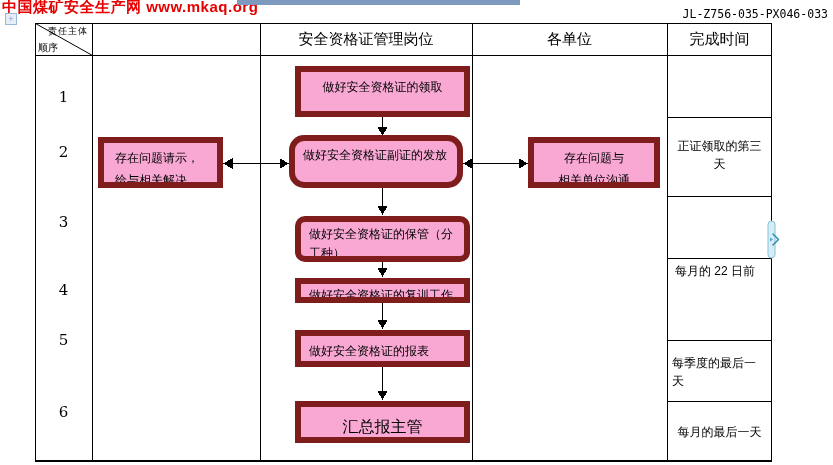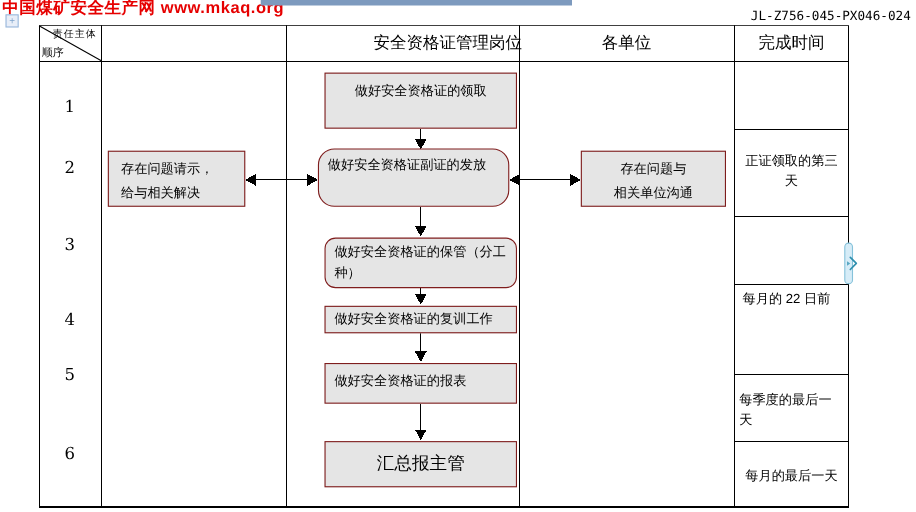--- a/index.html
+++ b/index.html
@@ -19,37 +19,37 @@
   .gridsvg { position:absolute; left:0; top:0; }
 
   .hcell { position:absolute; top:0; height:32px; display:flex; align-items:center;
            justify-content:center; font-size:15px; color:#000; }
   .corner-top { position:absolute; left:13px; top:2px; font-size:9px; letter-spacing:1px; color:#000; }
   .corner-bottom { position:absolute; left:3px; top:18px; font-size:10px; color:#000; }
 
   .stepnum { position:absolute; left:0; width:57px; height:20px; text-align:center;
              font-family:"DejaVu Serif", serif; font-size:15px; color:#000; line-height:20px; }
 
-  .box { position:absolute; border:1px solid #7f1d1d; background:#e5e5e5; font-size:12px;
+  .box { position:absolute; border:6px solid #7f1d1d; background:#f9a8d4; font-size:12px;
          color:#000; line-height:19px; overflow:hidden; }
   .box .ln { display:block; }
 
   .deadline { position:absolute; left:632px; width:105px; font-size:12px; color:#000;
               line-height:18px; }
 
   .navmark { position:absolute; left:765px; top:220px; cursor:pointer; }
 </style>
 </head>
 <body>
 
 <div class="canvas">
 
   <div class="banner">中国煤矿安全生产网 www.mkaq.org</div>
   <div class="topbar"></div>
-  <div class="docnum">JL-Z756-045-PX046-024</div>
+  <div class="docnum">JL-Z756-035-PX046-033</div>
   <div class="anchor">+</div>
 
   <div class="frame">
 
     <svg class="gridsvg" width="737" height="439" shape-rendering="crispEdges">
       <rect x="0.5" y="0.5" width="736" height="438" fill="none" stroke="#000" stroke-width="1"></rect>
       <line x1="0" y1="437.5" x2="737" y2="437.5" stroke="#000" stroke-width="1"></line>
       <line x1="57.5" y1="0" x2="57.5" y2="439" stroke="#000"></line>
       <line x1="225.5" y1="0" x2="225.5" y2="439" stroke="#000"></line>
       <line x1="437.5" y1="0" x2="437.5" y2="439" stroke="#000"></line>
@@ -80,21 +80,21 @@
 
         <line x1="436" y1="140.5" x2="485" y2="140.5"></line>
         <polygon points="437,136 437,145 429,140.5"></polygon>
         <polygon points="484,136 484,145 492,140.5"></polygon>
       </g>
     </svg>
 
     <div class="corner-top">责任主体</div>
     <div class="corner-bottom">顺序</div>
 
-    <div class="hcell" style="left:225px; width:212px;margin-left:41px;">安全资格证管理岗位</div>
+    <div class="hcell" style="left:225px; width:212px;">安全资格证管理岗位</div>
     <div class="hcell" style="left:437px; width:195px;">各单位</div>
     <div class="hcell" style="left:632px; width:105px;">完成时间</div>
 
     <div class="stepnum" style="top:64px;">1</div>
     <div class="stepnum" style="top:119px;">2</div>
     <div class="stepnum" style="top:189px;">3</div>
     <div class="stepnum" style="top:257px;">4</div>
     <div class="stepnum" style="top:307px;">5</div>
     <div class="stepnum" style="top:379px;">6</div>
 

